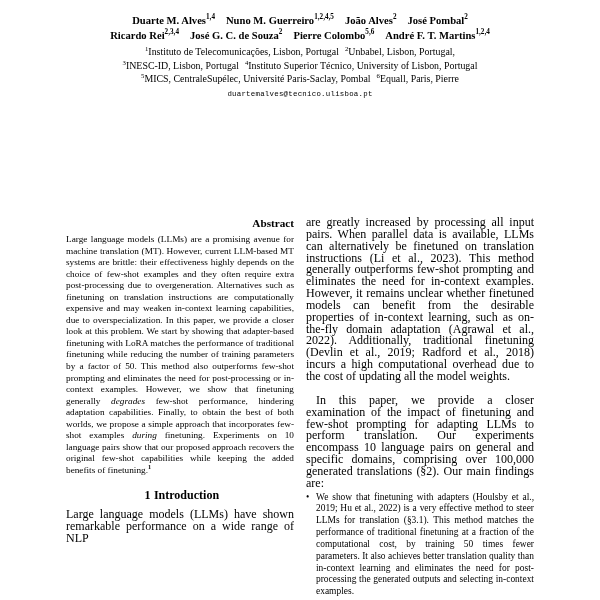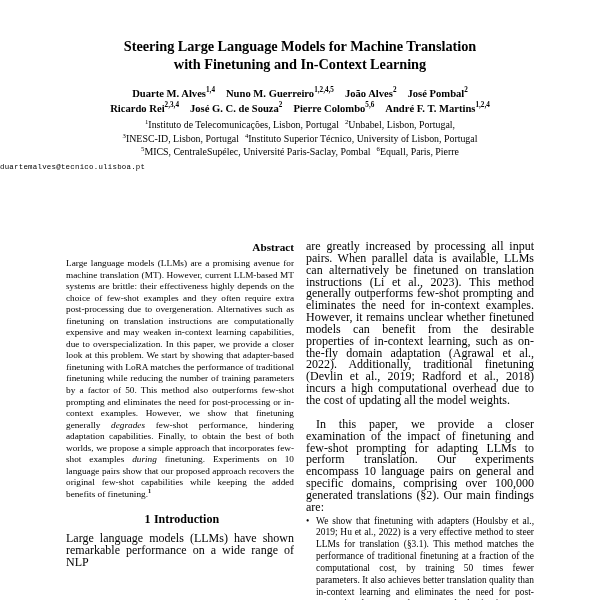--- a/index.html
+++ b/index.html
@@ -61,21 +61,21 @@
     white-space: nowrap;
   }
   .affil {
     margin: 0 3px;
   }
   .affil sup {
     font-weight: normal;
   }
   .email {
     margin-top: 5px;
-    text-align: left;
+    text-align: center;
     font-family: "Liberation Mono", "DejaVu Sans Mono", monospace;
     font-size: 7.4px;
     letter-spacing: 0.25px;
   }
   .columns {
     position: absolute;
     top: 203px;
     left: 0;
     width: 600px;
     height: 397px;
@@ -146,26 +146,20 @@
     vertical-align: super;
     line-height: 0;
   }
   i { }
 </style>
 </head>
 <body>
 
 <div class="page">
 
-  <div class="title-block">
-    <div class="paper-title">
-      <span>Steering Large Language Models for Machine Translation</span><br>
-      <span>with Finetuning and In-Context Learning</span>
-    </div>
-  </div>
 
   <div class="authors">
     <span class="author"><span>Duarte M. Alves</span><sup>1,4</sup></span><span class="author"><span>Nuno M. Guerreiro</span><sup>1,2,4,5</sup></span><span class="author"><span>João Alves</span><sup>2</sup></span><span class="author"><span>José Pombal</span><sup>2</sup></span><br><span class="author"><span>Ricardo Rei</span><sup>2,3,4</sup></span><span class="author"><span>José G. C. de Souza</span><sup>2</sup></span><span class="author"><span>Pierre Colombo</span><sup>5,6</sup></span><span class="author"><span>André F. T. Martins</span><sup>1,2,4</sup></span>
   </div>
 
   <div class="affiliations">
     <div class="affil-line"><span class="affil"><sup>1</sup><span>Instituto de Telecomunicações, Lisbon, Portugal</span></span><span class="affil"><sup>2</sup><span>Unbabel, Lisbon, Portugal,</span></span></div>
     <div class="affil-line"><span class="affil"><sup>3</sup><span>INESC-ID, Lisbon, Portugal</span></span><span class="affil"><sup>4</sup><span>Instituto Superior Técnico, University of Lisbon, Portugal</span></span></div>
     <div class="affil-line"><span class="affil"><sup>5</sup><span>MICS, CentraleSupélec, Université Paris-Saclay, Pombal</span></span><span class="affil"><sup>6</sup><span>Equall, Paris, Pierre</span></span></div>
   </div>

